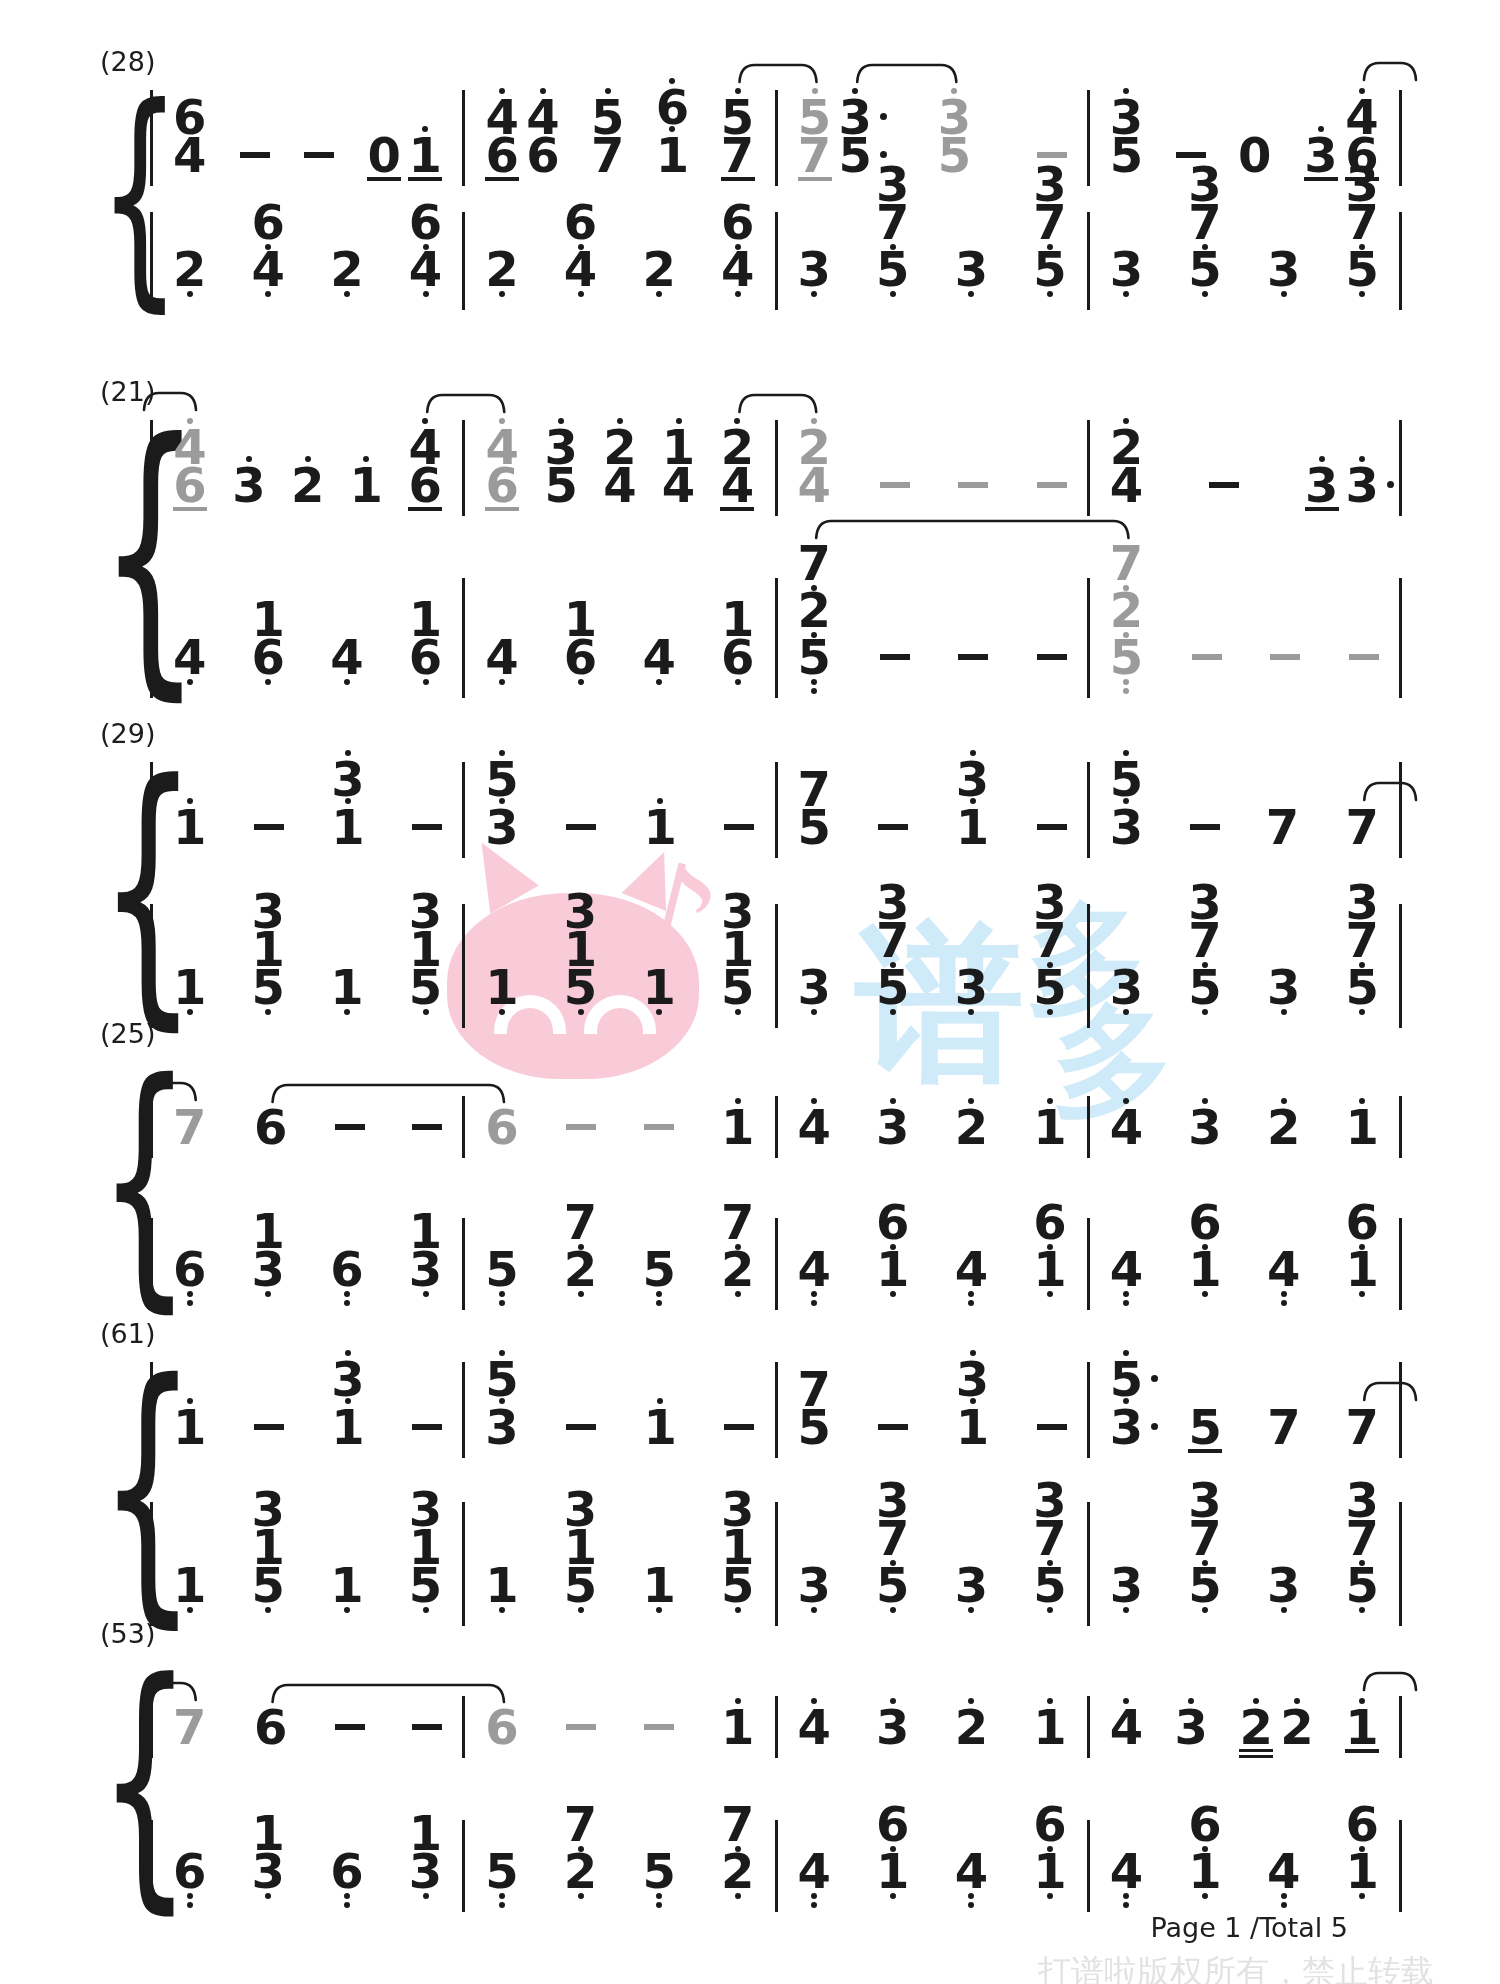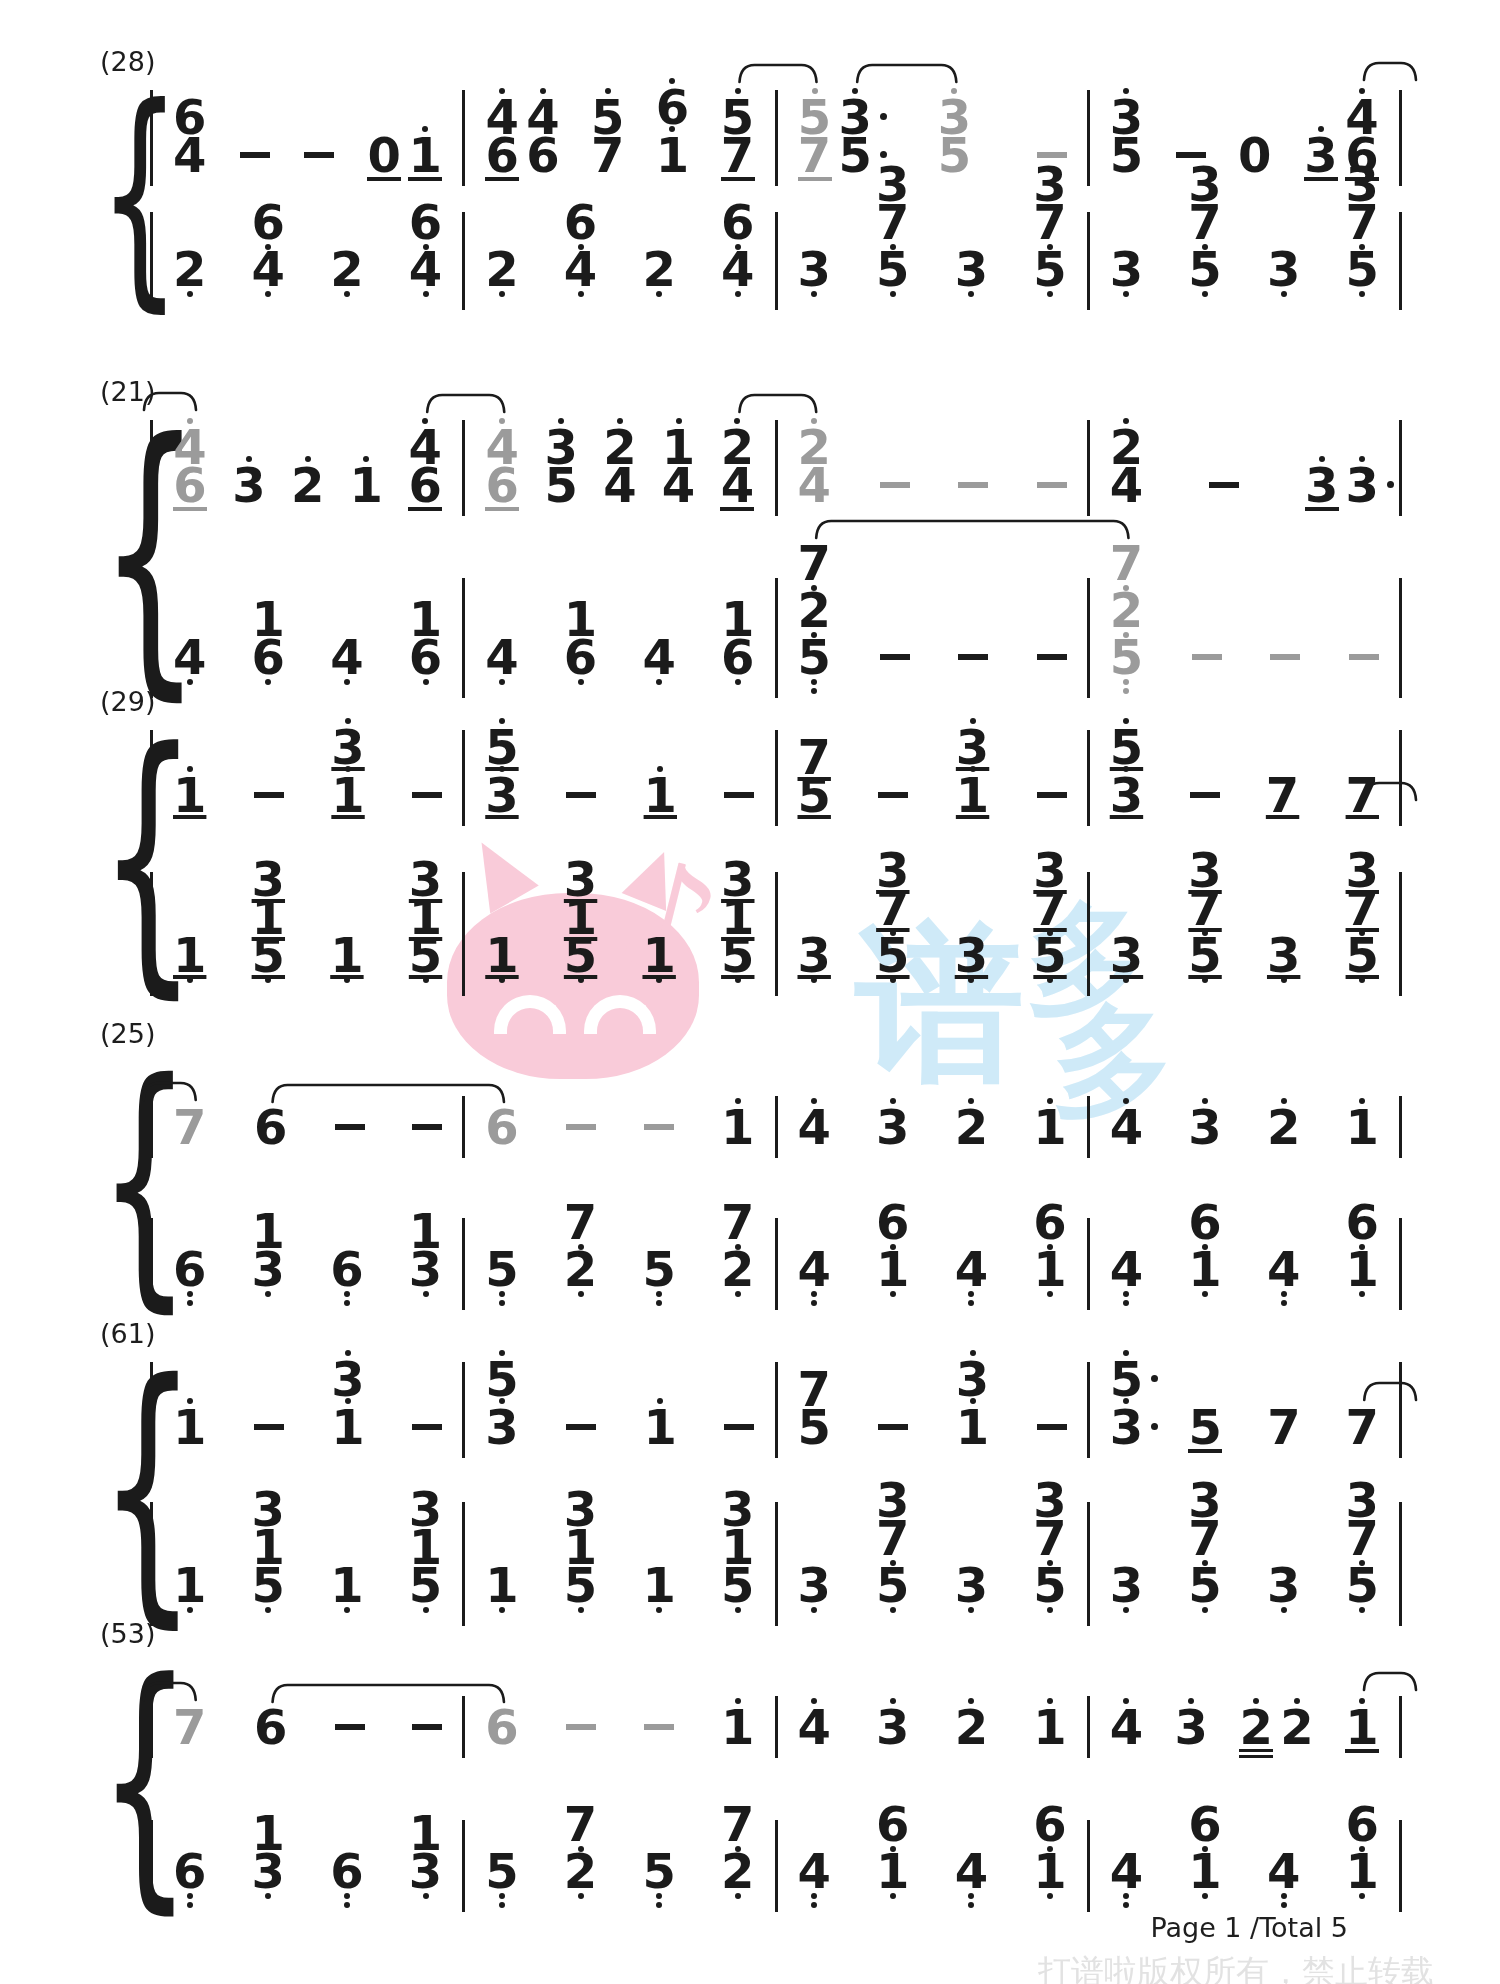--- a/index.html
+++ b/index.html
@@ -612,21 +612,21 @@
                 <div class="dashwrap">
                   <div class="dash"></div>
                 </div>
                 <div class="below" style="height: 22px;"></div>
               </div>
             </div>
             <div class="bar" style="height: 120px;"></div>
           </div>
         </div>
       </div>
-      <div class="system" style="top: 680px; text-decoration: underline;">
+      <div class="system" style="top: 712px;">
         <div class="syslabel">(29)</div>
         <div class="brace" style="top: 38px; height: 278px; font-size: 284px; line-height: 278px;">{</div>
         <div class="staves">
           <div class="staff" style="height: 110px;">
             <div class="bar" style="height: 96px;"></div>
             <div class="measure">
               <div class="tok">
                 <div class="hidot"></div>
                 <div class="digit">1</div>
                 <div class="below" style="height: 12px;"></div>

